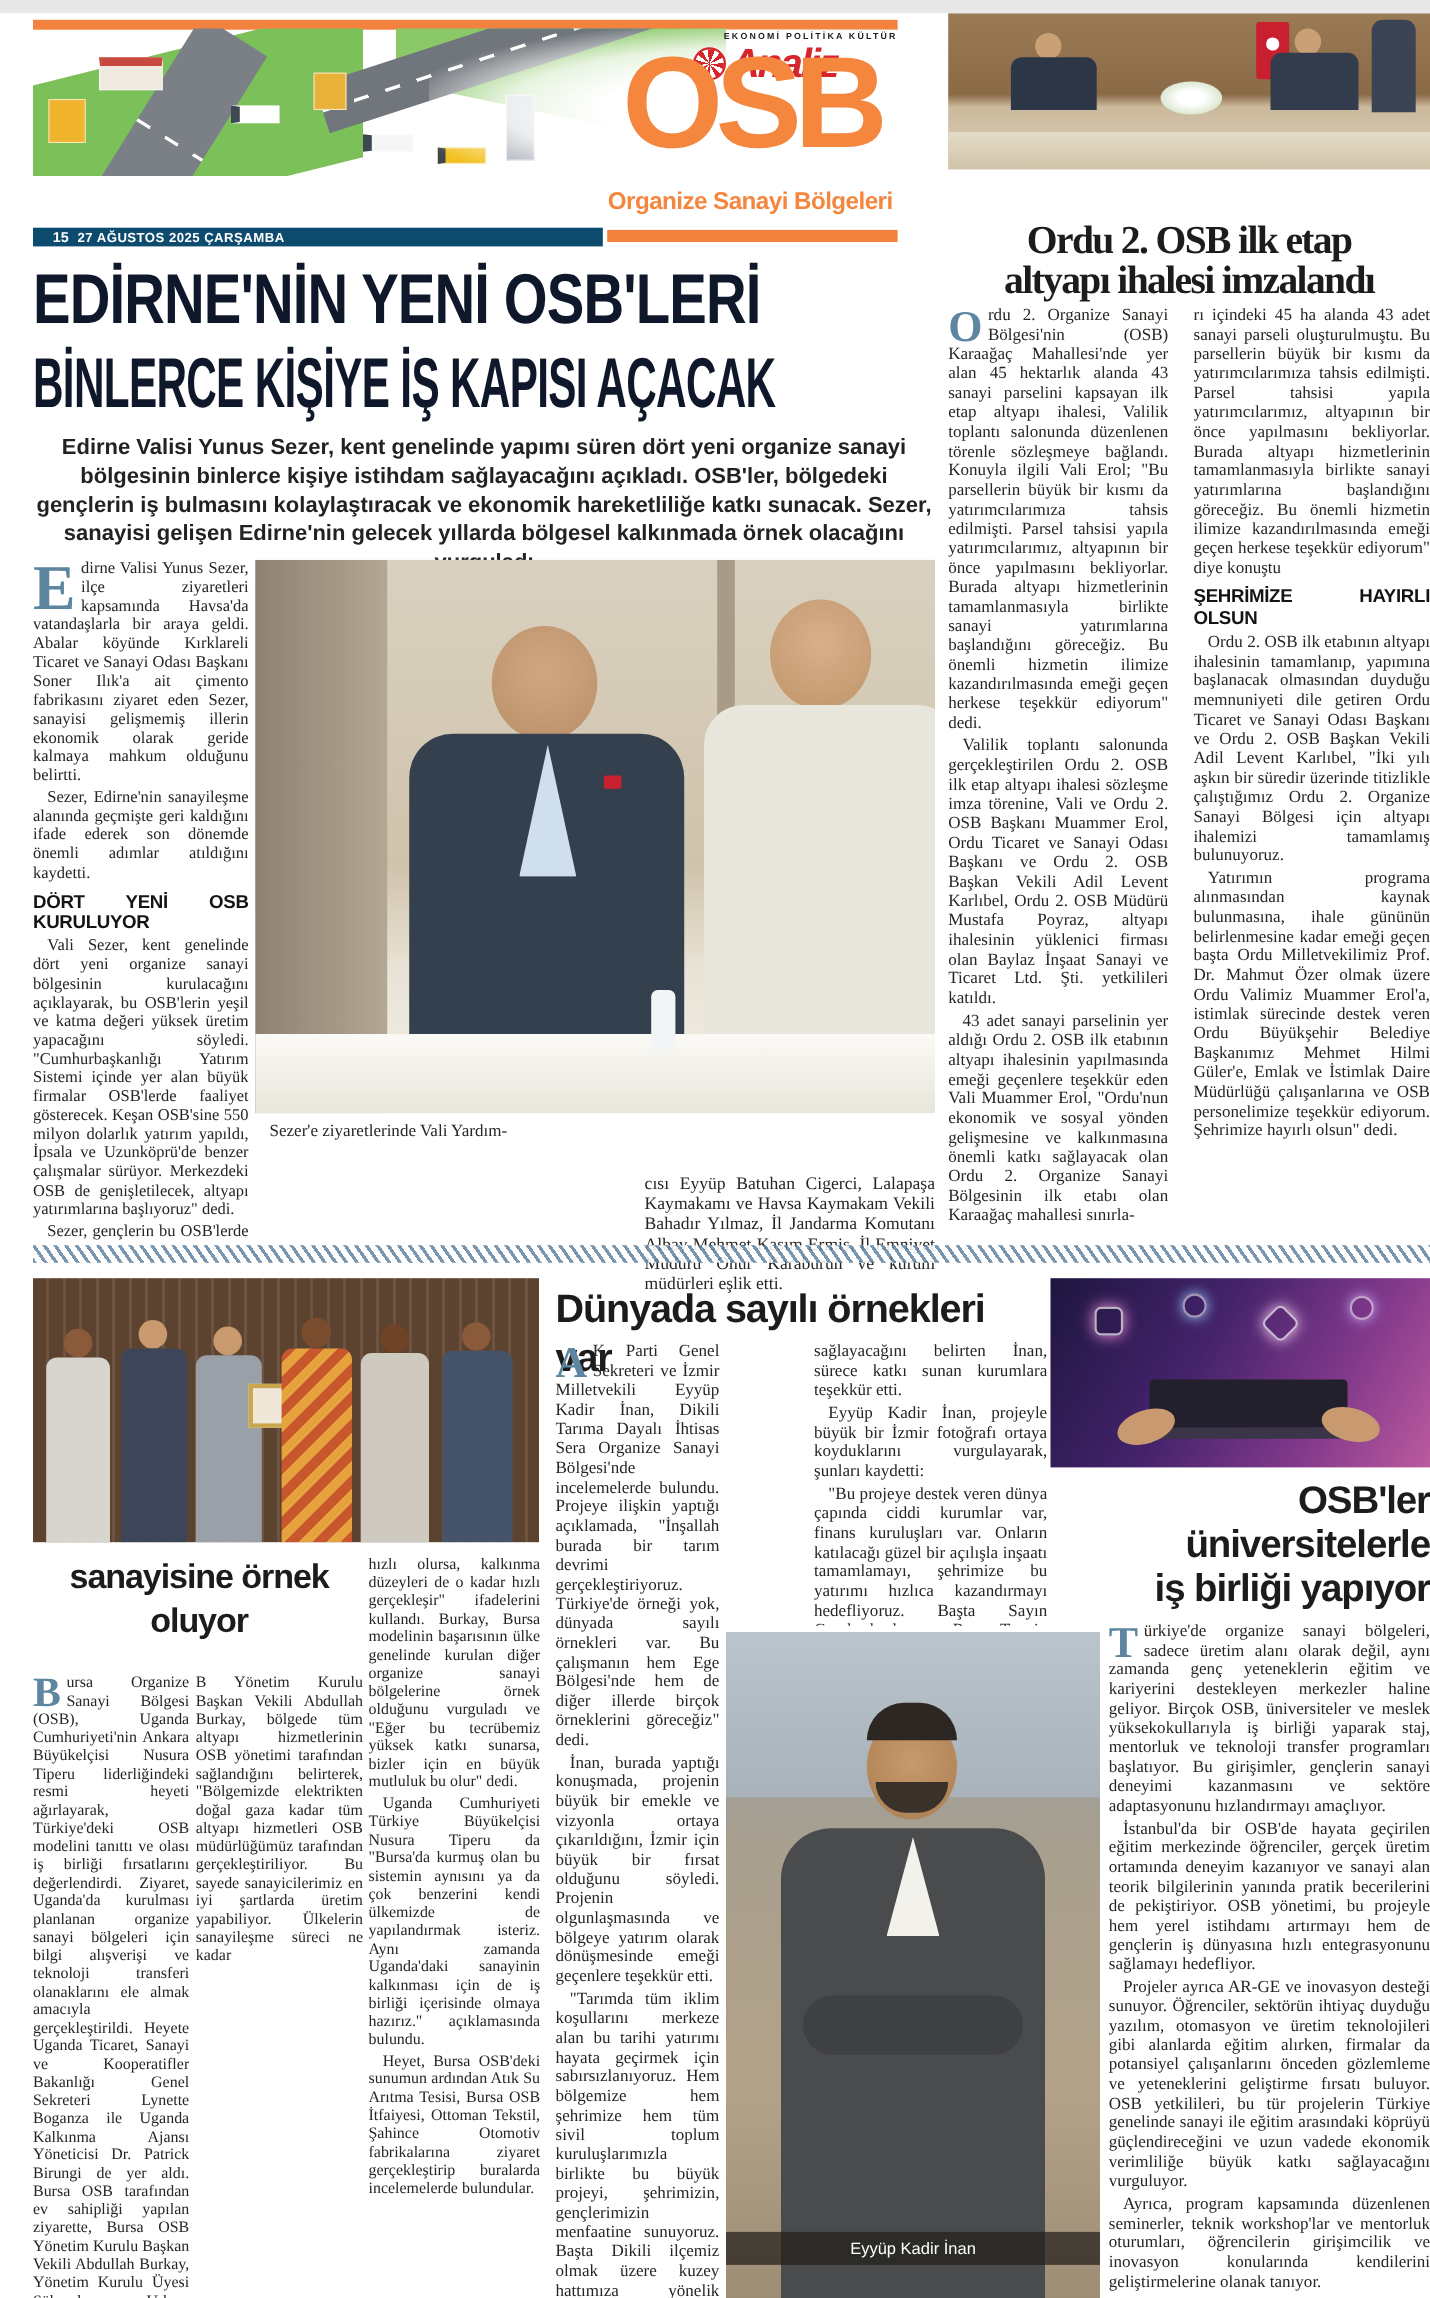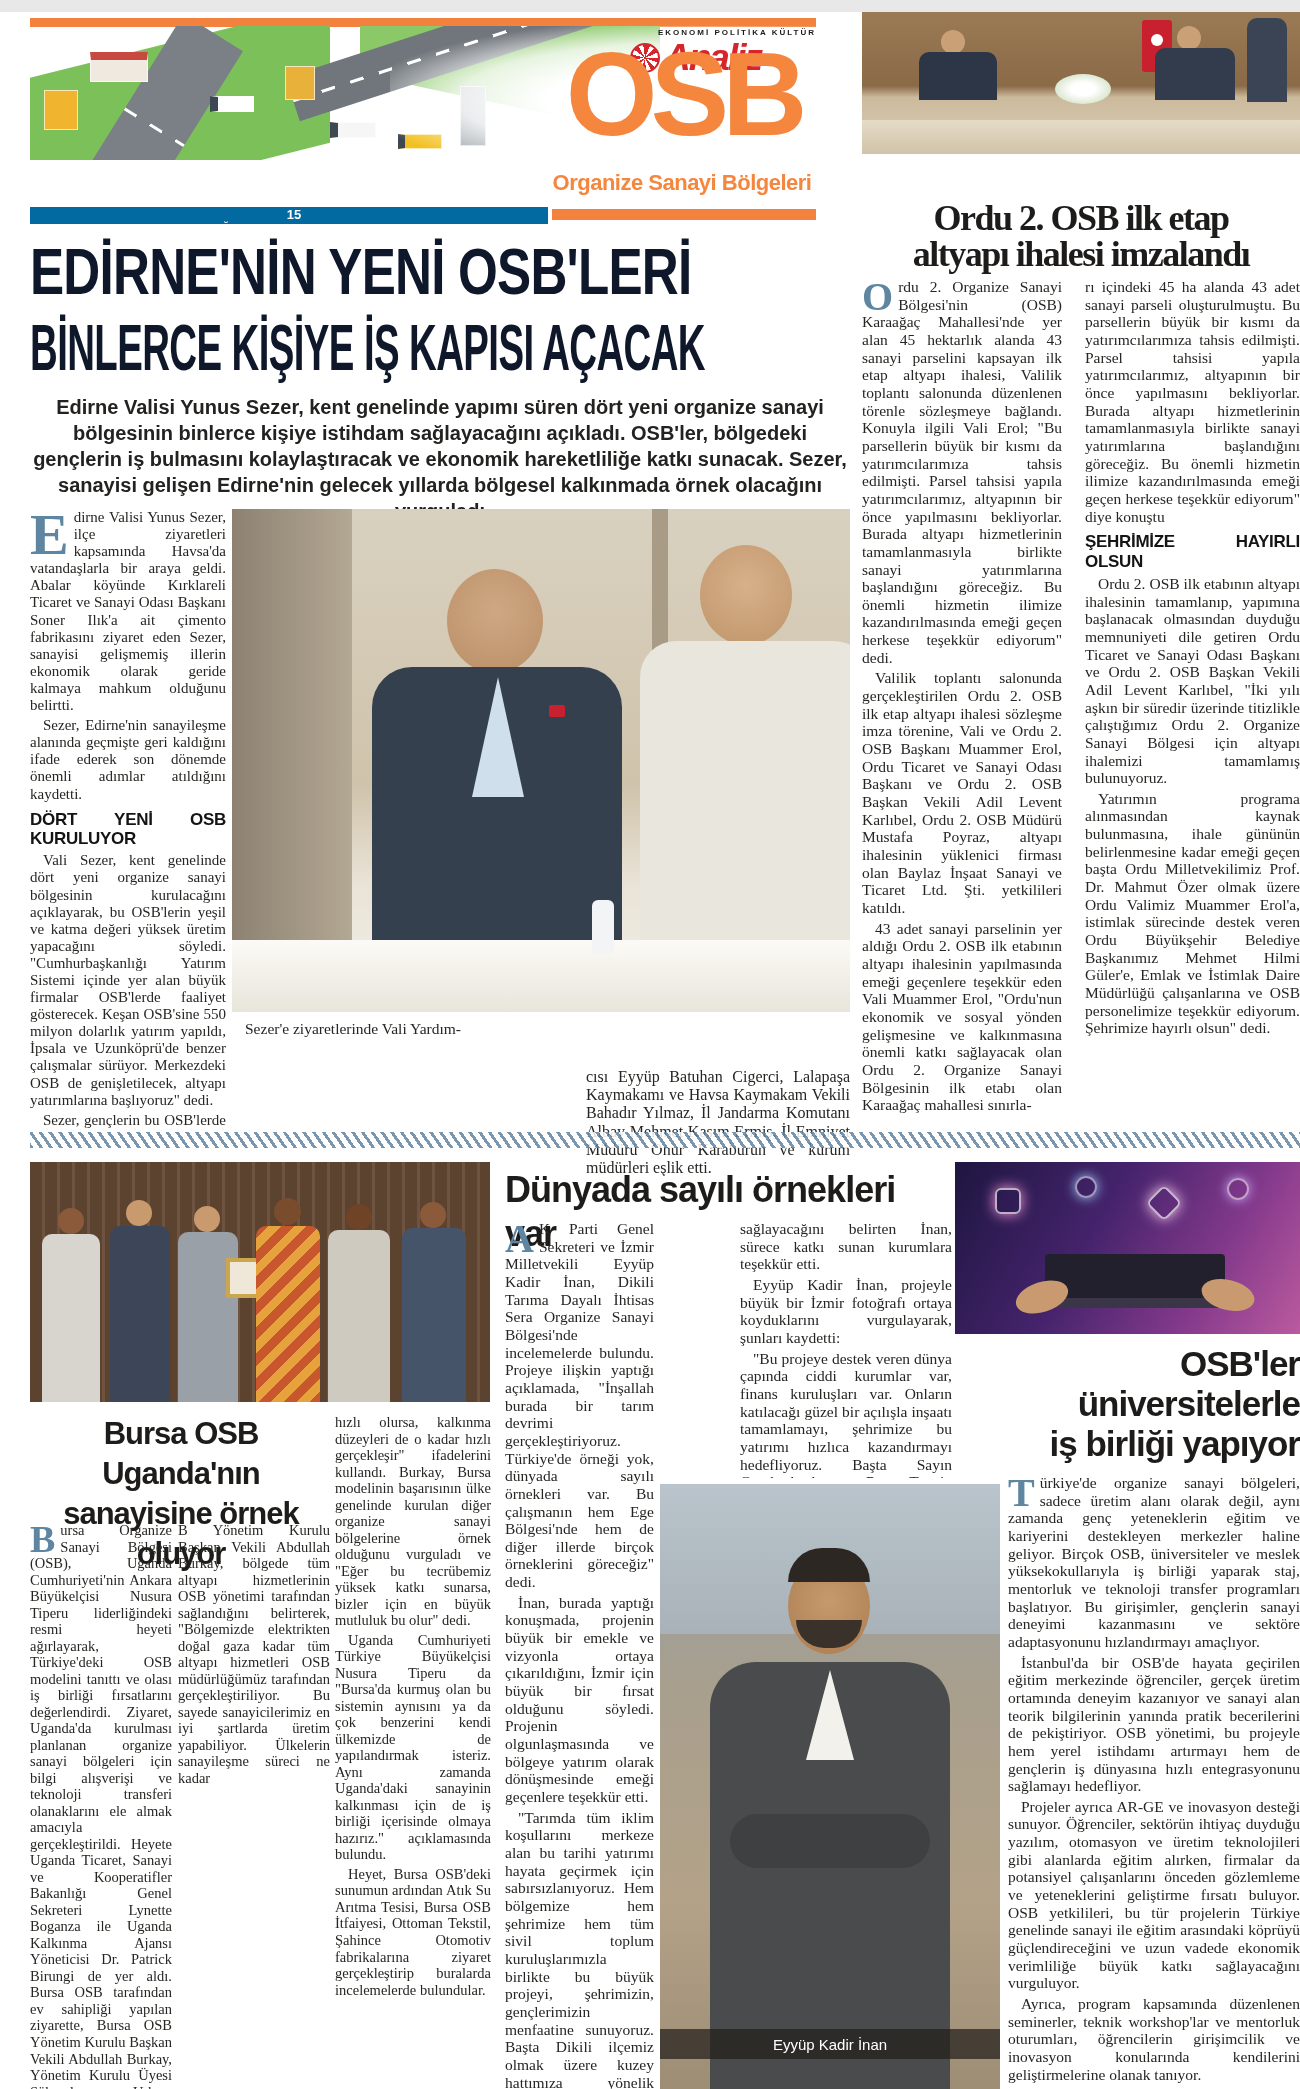--- a/index.html
+++ b/index.html
@@ -28,22 +28,22 @@
           background:repeating-conic-gradient(#D6252B 0 22deg,#ffffff 22deg 44deg); border:2px solid #D6252B; }
   .analiz-word { font-family:"Liberation Sans",sans-serif; font-weight:700; font-style:italic;
           font-size:37px; color:#D6252B; letter-spacing:-2px; }
   .osb-word { position:absolute; left:548px; top:28px; width:270px; text-align:center;
           font-family:"Liberation Sans",sans-serif; font-weight:700; font-size:118px; line-height:.92;
           letter-spacing:-7px; color:#F5863E; }
   .osb-sub { position:absolute; left:548px; top:158px; width:268px; text-align:center;
           font-family:"Liberation Sans",sans-serif; font-weight:700; font-size:22px; letter-spacing:-.5px;
           color:#F5863E; text-shadow:0 0 3px #fff,0 0 3px #fff; white-space:nowrap; }
   .osb-rule { position:absolute; left:552px; top:197px; width:264px; height:11px; background:#F2823E; }
-  .datebar { position:absolute; left:30px; top:195px; width:518px; height:17px; background:#0369a1;
-          display:flex; align-items:center; font-family:"Liberation Sans",sans-serif; color:#fff;flex-direction:column; }
+  .datebar { position:absolute; left:30px; top:195px; width:518px; height:17px; background:#0c4a6e;
+          display:flex; align-items:center; font-family:"Liberation Sans",sans-serif; color:#fff; }
   .pagenum { font-weight:700; font-size:13px; padding:0 8px 0 18px; }
   .datetext { font-weight:700; font-size:12px; letter-spacing:.4px; }
   
   .lead-hl { position:absolute; left:30px; top:222px; width:820px; color:#0f172a;
           font-family:"Liberation Sans",sans-serif; font-weight:700; }
   .lead-hl .l { display:inline-block; white-space:nowrap; font-size:64px; line-height:76px;
           transform-origin:left center; letter-spacing:-1px; }
   .lead-hl .l1 { transform:scaleX(.80); }
   .lead-hl .l2 { transform:scaleX(.60); }
   .deck { position:absolute; left:30px; top:382px; width:820px; text-align:center;
@@ -215,21 +215,20 @@
     <div>iş birliği yapıyor</div>
   </div>
   <div class="col" style="left:1008px;top:1462px;width:292px;height:627px;font-size:15.5px;">
     <p class="nofirst"><span class="dc" style="font-size:40px;">T</span><span>ürkiye'de organize sanayi bölgeleri, sadece üretim alanı olarak değil, aynı zamanda genç yeteneklerin eğitim ve kariyerini destekleyen merkezler haline geliyor. Birçok OSB, üniversiteler ve meslek yüksekokullarıyla iş birliği yaparak staj, mentorluk ve teknoloji transfer programları başlatıyor. Bu girişimler, gençlerin sanayi deneyimi kazanmasını ve sektöre adaptasyonunu hızlandırmayı amaçlıyor.</span></p>
     <p>İstanbul'da bir OSB'de hayata geçirilen eğitim merkezinde öğrenciler, gerçek üretim ortamında deneyim kazanıyor ve sanayi alan teorik bilgilerinin yanında pratik becerilerini de pekiştiriyor. OSB yönetimi, bu projeyle hem yerel istihdamı artırmayı hem de gençlerin iş dünyasına hızlı entegrasyonunu sağlamayı hedefliyor.</p>
     <p>Projeler ayrıca AR-GE ve inovasyon desteği sunuyor. Öğrenciler, sektörün ihtiyaç duyduğu yazılım, otomasyon ve üretim teknolojileri gibi alanlarda eğitim alırken, firmalar da potansiyel çalışanlarını önceden gözlemleme ve yeteneklerini geliştirme fırsatı buluyor. OSB yetkilileri, bu tür projelerin Türkiye genelinde sanayi ile eğitim arasındaki köprüyü güçlendireceğini ve uzun vadede ekonomik verimliliğe büyük katkı sağlayacağını vurguluyor.</p>
     <p>Ayrıca, program kapsamında düzenlenen seminerler, teknik workshop'lar ve mentorluk oturumları, öğrencilerin girişimcilik ve inovasyon konularında kendilerini geliştirmelerine olanak tanıyor.</p>
   </div>
 
   <div class="sect-title" style="left:30px;top:1402px;width:302px;text-align:center;font-size:31px;line-height:40px;letter-spacing:-1px;">
-    <div>Bursa OSB Uganda'nın</div>
     <div>sanayisine örnek oluyor</div>
   </div>
   <div class="col" style="left:30px;top:1510px;width:142px;height:579px;font-size:14.5px;">
     <p class="nofirst"><span class="dc" style="font-size:38px;">B</span><span>ursa Organize Sanayi Bölgesi (OSB), Uganda Cumhuriyeti'nin Ankara Büyükelçisi Nusura Tiperu liderliğindeki resmi heyeti ağırlayarak, Türkiye'deki OSB modelini tanıttı ve olası iş birliği fırsatlarını değerlendirdi. Ziyaret, Uganda'da kurulması planlanan organize sanayi bölgeleri için bilgi alışverişi ve teknoloji transferi olanaklarını ele almak amacıyla gerçekleştirildi. Heyete Uganda Ticaret, Sanayi ve Kooperatifler Bakanlığı Genel Sekreteri Lynette Boganza ile Uganda Kalkınma Ajansı Yöneticisi Dr. Patrick Birungi de yer aldı. Bursa OSB tarafından ev sahipliği yapılan ziyarette, Bursa OSB Yönetim Kurulu Başkan Vekili Abdullah Burkay, Yönetim Kurulu Üyesi Sühendam Urbay, Bölge Müdürü Osman Yıldırım ve OSBÜK Yönetim Kurulu Üyesi Cem Hısımcıl hazır bulundu. Bursa OS-</span></p>
   </div>
   <div class="col" style="left:178px;top:1510px;width:152px;height:579px;font-size:14.5px;">
     <p class="nofirst">B Yönetim Kurulu Başkan Vekili Abdullah Burkay, bölgede tüm altyapı hizmetlerinin OSB yönetimi tarafından sağlandığını belirterek, "Bölgemizde elektrikten doğal gaza kadar tüm altyapı hizmetleri OSB müdürlüğümüz tarafından gerçekleştiriliyor. Bu sayede sanayicilerimiz en iyi şartlarda üretim yapabiliyor. Ülkelerin sanayileşme süreci ne kadar</p>
   </div>
   <div class="col" style="left:335px;top:1402px;width:156px;height:687px;font-size:14.5px;">
     <p class="nofirst">hızlı olursa, kalkınma düzeyleri de o kadar hızlı gerçekleşir" ifadelerini kullandı. Burkay, Bursa modelinin başarısının ülke genelinde kurulan diğer organize sanayi bölgelerine örnek olduğunu vurguladı ve "Eğer bu tecrübemiz yüksek katkı sunarsa, bizler için en büyük mutluluk bu olur" dedi.</p>

